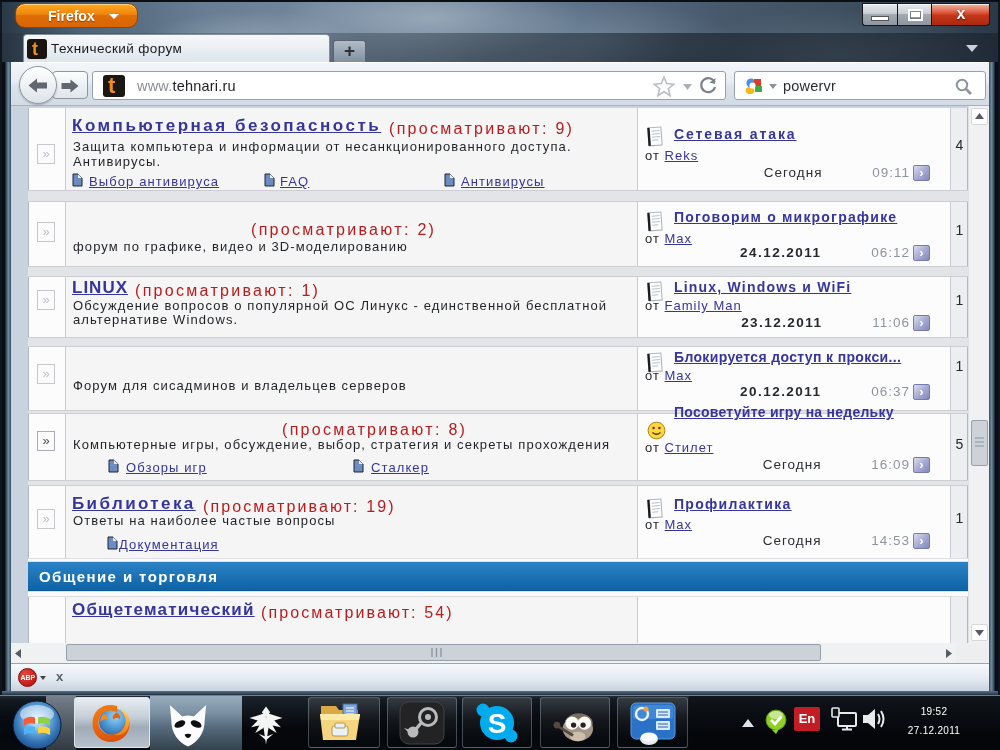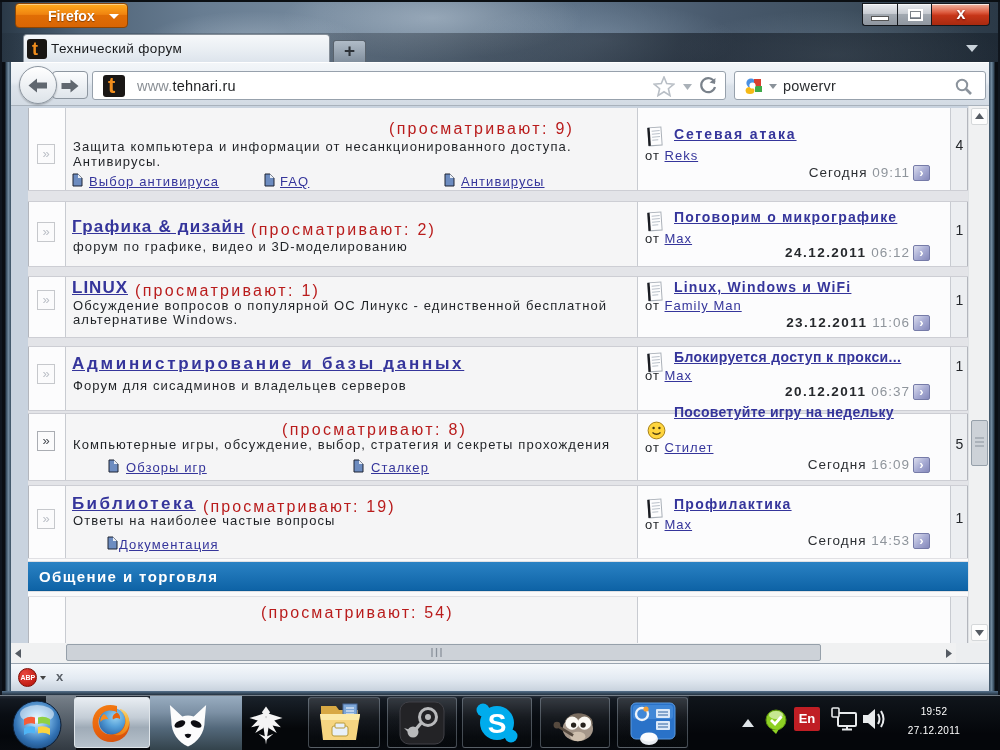--- a/index.html
+++ b/index.html
@@ -9,21 +9,21 @@
 
 #titlebar{left:2px;top:0;width:996px;height:62px;
  background:
  radial-gradient(150px 45px at 250px 45px,rgba(230,240,250,.30),rgba(230,240,250,0) 75%),
  radial-gradient(200px 55px at 430px 18px,rgba(235,245,255,.32),rgba(235,245,255,0) 75%),
  radial-gradient(180px 50px at 600px 40px,rgba(200,220,240,.20),rgba(200,220,240,0) 75%),
  radial-gradient(220px 60px at 835px 55px,rgba(190,210,230,.18),rgba(190,210,230,0) 75%),
  linear-gradient(90deg,#2a3947 0%,#4f6377 8%,#687d92 20%,#74889c 32%,#6d8195 45%,#5d7186 58%,#48596c 72%,#3f5060 84%,#32414f 94%,#2b3947 100%);}
 #titlebar .lower{position:absolute;left:0;top:33px;width:100%;height:29px;
  background:linear-gradient(90deg,rgba(10,14,20,.10),rgba(12,18,26,.30) 40%,rgba(10,15,22,.52) 68%,rgba(10,15,22,.45) 88%,rgba(12,18,26,.38) 100%);}
-#fxbtn{left:15px;top:3px;width:113px;height:25px;border-radius:4px;z-index:5;
+#fxbtn{left:15px;top:3px;width:123px;height:25px;border-radius:10px;z-index:5;
  background:linear-gradient(#ffab1d 0%,#f08410 45%,#e06d05 50%,#d96504 100%);
  border:1px solid #8c4504;box-shadow:inset 0 1px 0 rgba(255,255,255,.45);}
 #fxbtn .t{position:absolute;left:32px;top:4px;color:#fff;font-size:14px;font-weight:bold;text-shadow:0 1px 1px rgba(0,0,0,.4);}
 #fxbtn .c{position:absolute;left:93px;top:10px;width:0;height:0;border-left:5px solid transparent;border-right:5px solid transparent;border-top:5px solid #fff;}
 
 #wctl{left:862px;top:3px;width:128px;height:23px;z-index:6;}
 #wctl .b{position:absolute;top:0;height:23px;border:1px solid #14181d;
  background:linear-gradient(#e7eaee 0%,#c9cdd3 45%,#a2a9b1 50%,#8f969f 100%);box-shadow:inset 0 1px 0 rgba(255,255,255,.7);}
 #wctl .min{left:0;width:35px;border-right:none;border-radius:0 0 0 3px;}
 #wctl .max{left:35px;width:35px;}
@@ -71,21 +71,21 @@
 .flink{position:absolute;font-size:13px;color:#35359b;text-decoration:underline;letter-spacing:1.1px;white-space:nowrap;}
 .licon{position:absolute;width:11px;height:14px;}
 .statbox{position:absolute;left:26px;width:18px;height:20px;border:1px solid #c6c8cc;background:#fbfbfc;color:#bcc0c7;font-size:13px;text-align:center;line-height:17px;}
 .statbox.dark{color:#474b51;border-color:#aaadb3;}
 .rticon{position:absolute;left:634px;width:19px;height:21px;}
 .rtitle{position:absolute;left:663px;font-size:14px;font-weight:bold;color:#35359b;text-decoration:underline;letter-spacing:1.2px;white-space:nowrap;}
 .rby{position:absolute;left:634px;font-size:13px;color:#23262a;letter-spacing:1px;white-space:nowrap;}
 .rby a{color:#35359b;text-decoration:underline;}
 .rdate{position:absolute;right:80px;font-size:13.5px;color:#2c2f33;letter-spacing:1px;white-space:nowrap;}
 .rdate b{color:#26292d;letter-spacing:1.45px;}
-.rdate .tm{color:#8f959c;}
+.rdate .tm{color:#8f959c;margin-left:45px;}
 .rarr{position:absolute;left:902px;width:17px;height:16px;border-radius:2px;background:linear-gradient(135deg,#dcdeee 0%,#a8acd4 50%,#8488ba 100%);border:1px solid #767ba8;color:#fff;font-size:13px;font-weight:bold;text-align:center;line-height:14px;}
 .rnum{position:absolute;left:940px;width:17px;font-size:14px;color:#23262a;text-align:center;}
 #band{position:absolute;left:17px;top:456px;width:940px;height:29px;background:linear-gradient(#2a82c4,#0e63a6);border-bottom:1px solid #0b5a96;}
 #band span{position:absolute;left:11px;top:6px;color:#fff;font-weight:bold;font-size:15px;letter-spacing:1.4px;}
 
 #vscroll{left:968px;top:106px;width:21px;height:537px;background:#f0f1f2;border-left:1px solid #dfe2e5;}
 #hscroll{left:11px;top:643px;width:945px;height:20px;background:#f0f1f2;}
 #corner{left:956px;top:643px;width:34px;height:20px;background:#eceef0;}
 .sbtn{position:absolute;background:#fdfdfd;border:1px solid #d5d8da;border-radius:2px;}
 .sthumb{position:absolute;background:#cdd2d8;border:1px solid #96a0aa;border-radius:2px;}
@@ -213,20 +213,21 @@
     <div id="band">
         <span>Общение и торговля</span>
       </div>
     <div class="gap" style="top:485px;height:6px;background:#fafafb;border-color:#e0e0e4"></div>
     <div class="cellL" style="top:491px;height:46px"></div>
       <div class="cellM" style="top:491px;height:46px"></div>
       <div class="cellR" style="top:491px;height:46px"></div>
       <div class="cellN" style="top:491px;height:46px"></div>
 
     <div class="statbox" style="top:38px">»</div>
+    <div class="ftitle" style="top:10px;letter-spacing:2.5px">Компьютерная безопасность</div>
     <div class="fview" style="left:378px;top:14px">(просматривают: 9)</div>
     <div class="fdesc" style="top:33px">Защита компьютера и информации от несанкционированного доступа.</div>
     <div class="fdesc" style="top:48px">Антивирусы.</div>
     <svg class="licon" style="left:61px;top:67px" width="11" height="14" viewBox="0 0 11 14">
         <path d="M1 1 L6 1 L10 5 L10 13 L1 13 Z" fill="#6d8cc0" stroke="#1e2534" stroke-width="1"></path>
         <path d="M6 1 L6 5 L10 5 Z" fill="#e8edf5"></path>
       </svg>
     <div class="flink" style="left:78px;top:68px">Выбор антивируса</div>
     <svg class="licon" style="left:253px;top:67px" width="11" height="14" viewBox="0 0 11 14">
         <path d="M1 1 L6 1 L10 5 L10 13 L1 13 Z" fill="#6d8cc0" stroke="#1e2534" stroke-width="1"></path>
@@ -248,21 +249,20 @@
           <line x1="7" y1="14" x2="13" y2="14" stroke="#b9c0c9" stroke-width="1"></line>
         </g>
       </svg>
     <div class="rtitle" style="top:20px;letter-spacing:1.9px">Сетевая атака</div>
     <div class="rby" style="top:42px">от <a>Reks</a></div>
     <div class="rdate" style="top:59px">Сегодня <span class="tm">09:11</span></div>
     <div class="rarr" style="top:59px">›</div>
     <div class="rnum" style="top:31px">4</div>
 
     <div class="statbox" style="top:116px">»</div>
-    <div class="ftitle" style="top:111px;letter-spacing:1.2px">Графика &amp; дизайн</div>
     <div class="fview" style="left:240px;top:115px">(просматривают: 2)</div>
     <div class="fdesc" style="top:133px">форум по графике, видео и 3D-моделированию</div>
     <svg class="rticon" style="top:105px" width="19" height="21" viewBox="0 0 19 21">
         <g transform="rotate(-4 9 10)">
           <rect x="3.5" y="1.5" width="13" height="18" fill="#fdfdfe" stroke="#aab0b8" stroke-width="1"></rect>
           <line x1="4" y1="1.5" x2="4" y2="19.5" stroke="#1a1c22" stroke-width="2.4"></line>
           <line x1="7" y1="5" x2="15" y2="5" stroke="#b9c0c9" stroke-width="1"></line>
           <line x1="7" y1="8" x2="15" y2="8" stroke="#b9c0c9" stroke-width="1"></line>
           <line x1="7" y1="11" x2="15" y2="11" stroke="#b9c0c9" stroke-width="1"></line>
           <line x1="7" y1="14" x2="13" y2="14" stroke="#b9c0c9" stroke-width="1"></line>
@@ -289,21 +289,20 @@
           <line x1="7" y1="14" x2="13" y2="14" stroke="#b9c0c9" stroke-width="1"></line>
         </g>
       </svg>
     <div class="rtitle" style="top:173px">Linux, Windows и WiFi</div>
     <div class="rby" style="top:192px">от <a>Family Man</a></div>
     <div class="rdate" style="top:209px"><b>23.12.2011</b> <span class="tm">11:06</span></div>
     <div class="rarr" style="top:209px">›</div>
     <div class="rnum" style="top:186px">1</div>
 
     <div class="statbox" style="top:258px">»</div>
-    <div class="ftitle" style="top:248px;letter-spacing:2.7px">Администрирование и базы данных</div>
     <div class="fdesc" style="top:272px">Форум для сисадминов и владельцев серверов</div>
     <svg class="rticon" style="top:246px" width="19" height="21" viewBox="0 0 19 21">
         <g transform="rotate(-4 9 10)">
           <rect x="3.5" y="1.5" width="13" height="18" fill="#fdfdfe" stroke="#aab0b8" stroke-width="1"></rect>
           <line x1="4" y1="1.5" x2="4" y2="19.5" stroke="#1a1c22" stroke-width="2.4"></line>
           <line x1="7" y1="5" x2="15" y2="5" stroke="#b9c0c9" stroke-width="1"></line>
           <line x1="7" y1="8" x2="15" y2="8" stroke="#b9c0c9" stroke-width="1"></line>
           <line x1="7" y1="11" x2="15" y2="11" stroke="#b9c0c9" stroke-width="1"></line>
           <line x1="7" y1="14" x2="13" y2="14" stroke="#b9c0c9" stroke-width="1"></line>
         </g>
@@ -357,20 +356,21 @@
           <line x1="7" y1="11" x2="15" y2="11" stroke="#b9c0c9" stroke-width="1"></line>
           <line x1="7" y1="14" x2="13" y2="14" stroke="#b9c0c9" stroke-width="1"></line>
         </g>
       </svg>
     <div class="rtitle" style="top:390px;letter-spacing:1.3px">Профилактика</div>
     <div class="rby" style="top:411px">от <a>Max</a></div>
     <div class="rdate" style="top:427px">Сегодня <span class="tm">14:53</span></div>
     <div class="rarr" style="top:427px">›</div>
     <div class="rnum" style="top:404px">1</div>
 
+    <div class="ftitle" style="top:494px;letter-spacing:1.2px">Общетематический</div>
     <div class="fview" style="left:250px;top:498px;letter-spacing:2.1px">(просматривают: 54)</div>
   </div>
   <div id="vscroll" class="abs">
     <div class="sbtn" style="left:2px;top:2px;width:17px;height:17px"></div>
     <svg style="position:absolute;left:6px;top:7px" width="9" height="6">
         <path d="M0 6 L4.5 0 L9 6 Z" fill="#555b63"></path>
       </svg>
     <div class="sthumb" style="left:2px;top:314px;width:17px;height:46px"></div>
     <svg style="position:absolute;left:6px;top:331px" width="9" height="11">
         <path d="M0 1 L9 1 M0 5 L9 5 M0 9 L9 9" stroke="#8a929c" stroke-width="1.2"></path>

